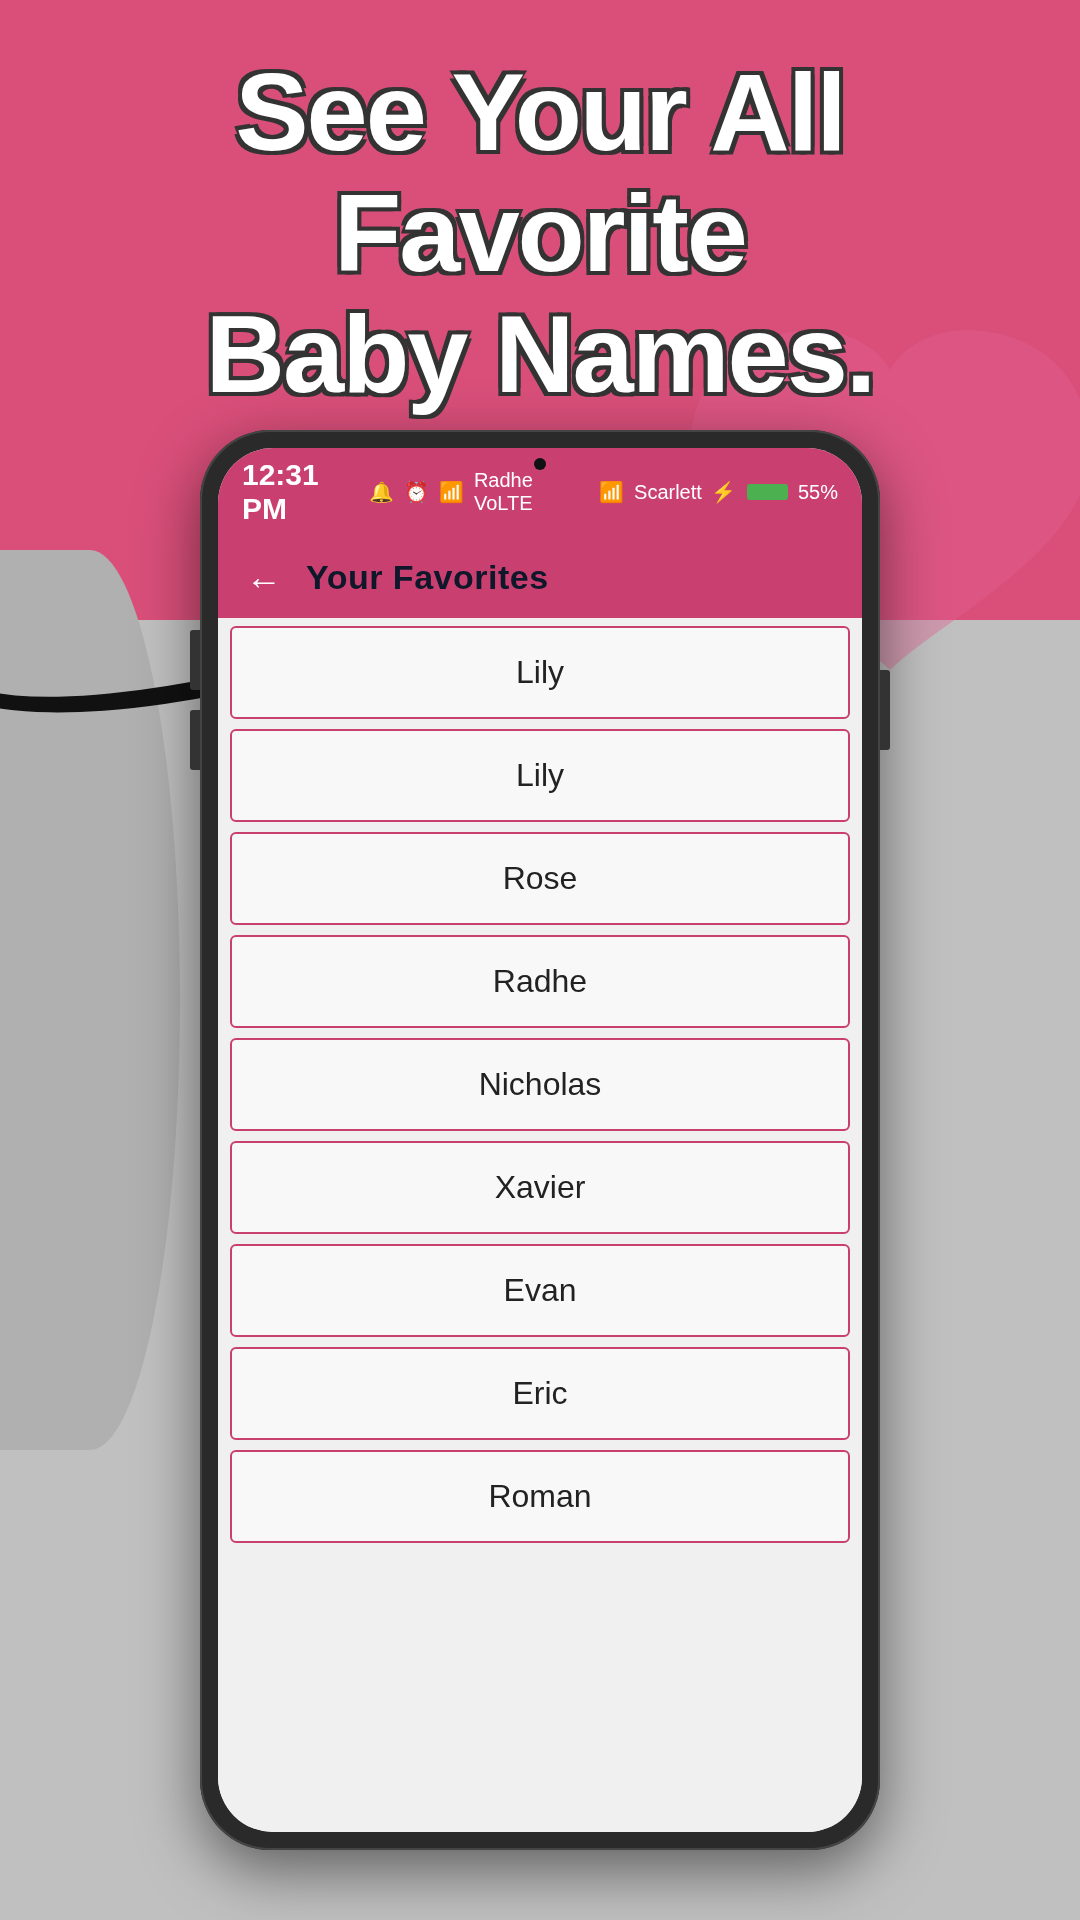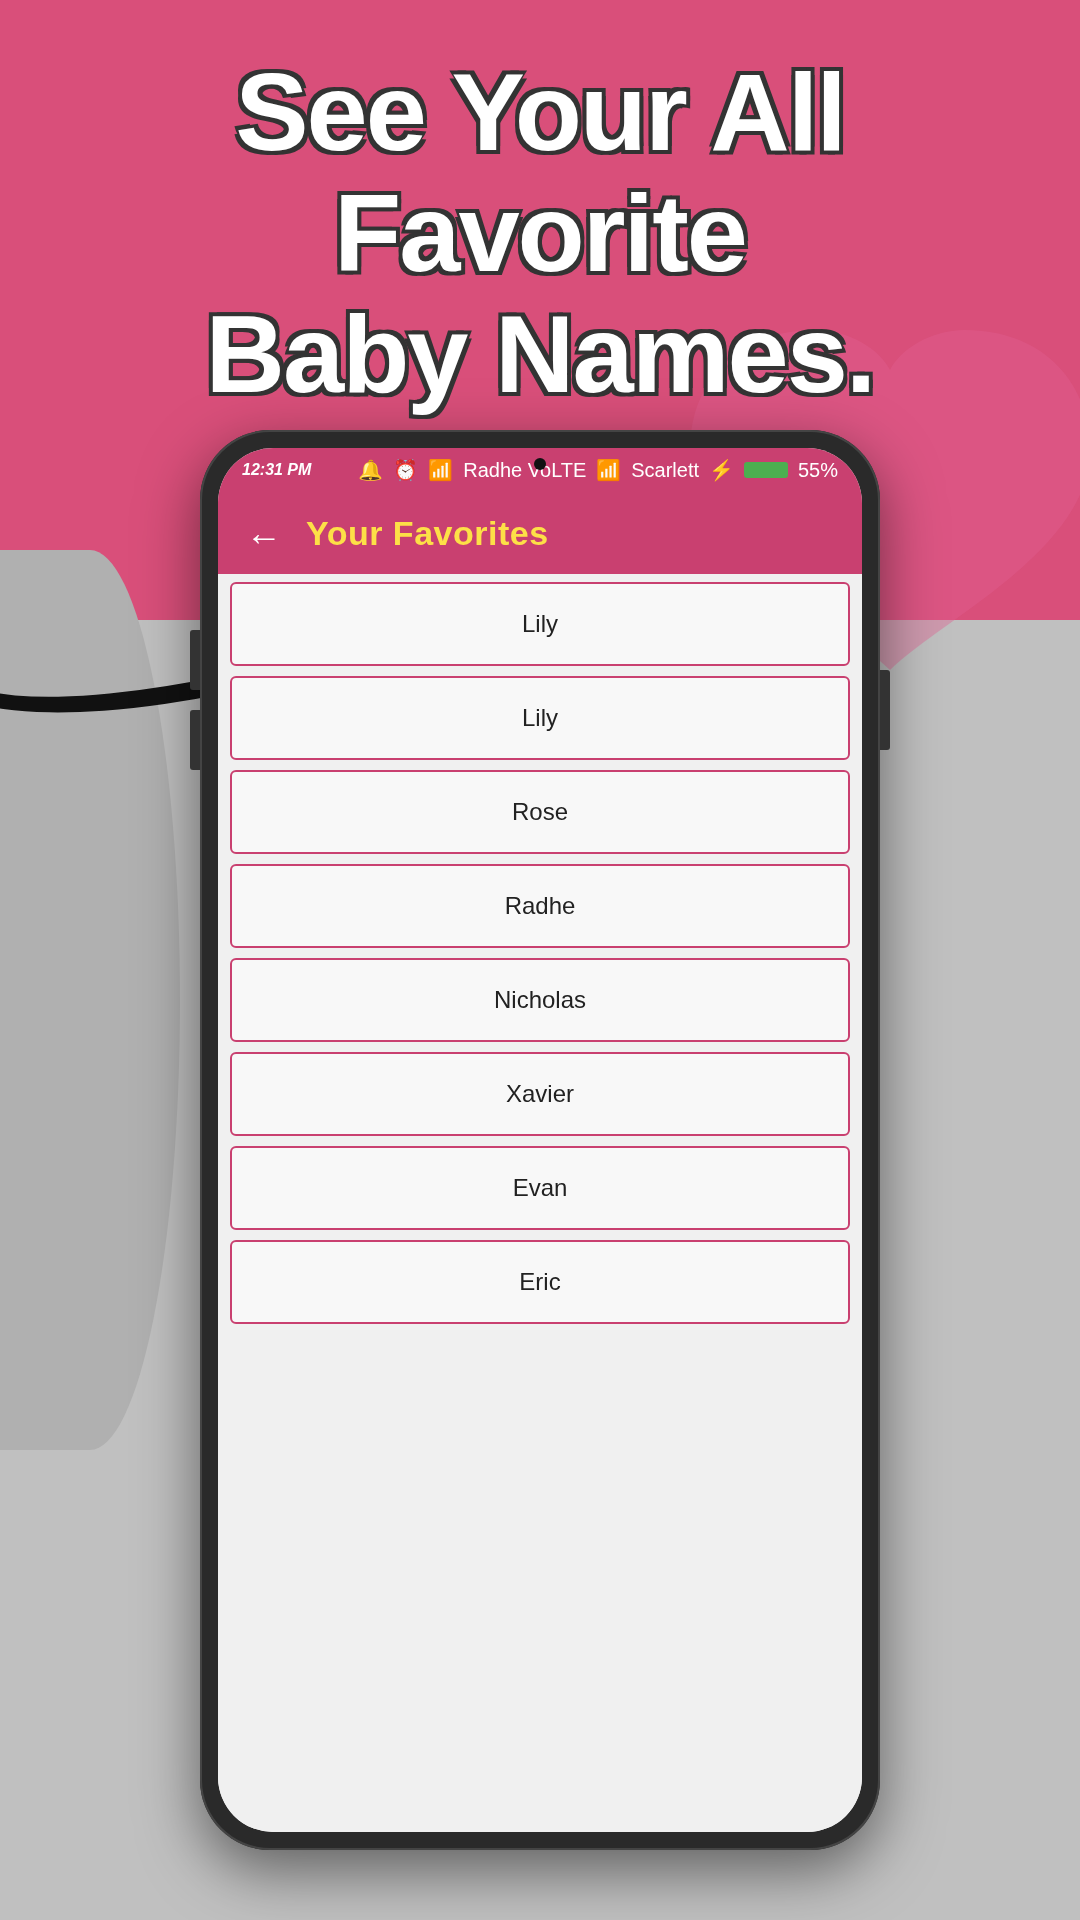--- a/index.html
+++ b/index.html
@@ -135,22 +135,21 @@
       font-size: 22px;
       padding: 10px 24px;
       display: flex;
       align-items: center;
       justify-content: space-between;
       flex-shrink: 0;
     }
 
     .status-left {
       font-weight: bold;
-      font-size: 16px;
-      font-style: italic;
+      font-size: 30px;
     }
 
     .status-center {
       display: flex;
       gap: 10px;
       align-items: center;
       font-size: 20px;
     }
 
     .battery-bar {
@@ -173,42 +172,42 @@
       flex-shrink: 0;
     }
 
     .back-arrow {
       color: white;
       font-size: 36px;
       cursor: pointer;
     }
 
     .app-bar-title {
-      color: #fde047;
+      color: #0f172a;
       font-size: 34px;
       font-weight: bold;
       letter-spacing: 0.5px;
     }
 
     
     .names-list {
       flex: 1;
       overflow-y: auto;
       background: #f0f0f0;
       padding: 8px 12px;
     }
 
     .name-item {
       background: #f8f8f8;
       border: 2px solid #c94070;
       border-radius: 6px;
       padding: 26px 20px;
       text-align: center;
       margin-bottom: 10px;
-      font-size: 24px;
+      font-size: 32px;
       color: #222;
       cursor: pointer;
     }
 
     
     .gray-bg-left {
       position: absolute;
       top: 550px;
       left: 0;
       width: 180px;
@@ -284,17 +283,18 @@
       <div class="names-list">
 
       <div class="name-item">Lily</div>
           <div class="name-item">Lily</div>
           <div class="name-item">Rose</div>
           <div class="name-item">Radhe</div>
           <div class="name-item">Nicholas</div>
           <div class="name-item">Xavier</div>
           <div class="name-item">Evan</div>
           <div class="name-item">Eric</div>
+          <div class="name-item">Roman</div>
         </div>
 
     </div>
   </div>
 </div>
 
 </body></html>

